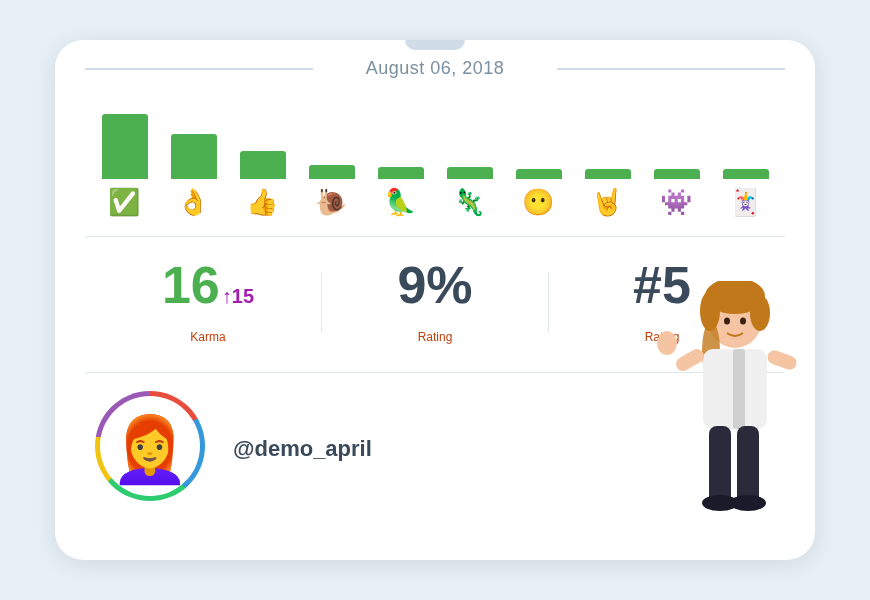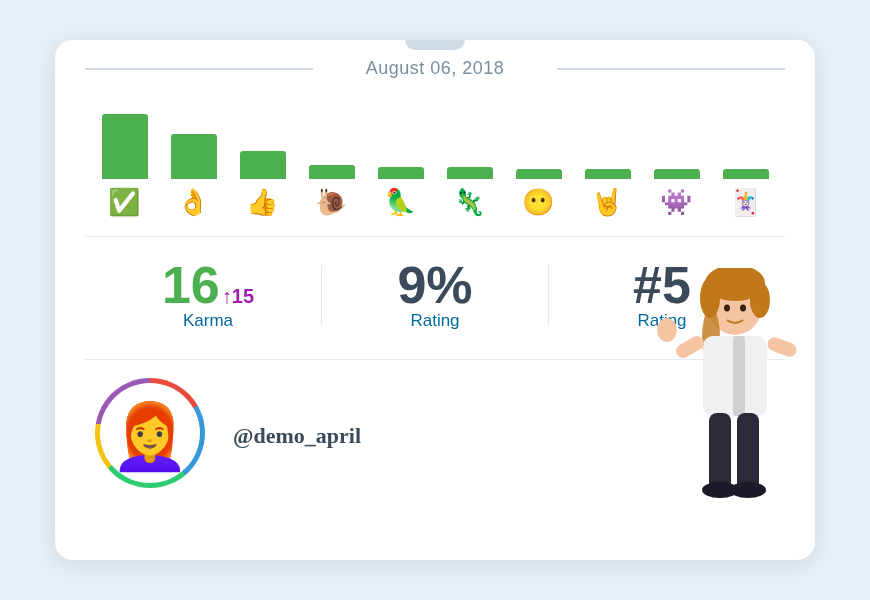--- a/index.html
+++ b/index.html
@@ -8,21 +8,21 @@
       height: 600px;
       background: #e8f0f7;
       display: flex;
       align-items: center;
       justify-content: center;
       font-family: 'Segoe UI', Arial, sans-serif;
     }
 
     .card {
       background: #fff;
-      border-radius: 18px;
+      border-radius: 28px;
       width: 760px;
       min-height: 520px;
       box-shadow: 0 4px 24px rgba(0,0,0,0.10);
       position: relative;
       overflow: hidden;
       padding: 0 0 38px 0;
     }
 
     
     .date-header {
@@ -113,23 +113,23 @@
     }
     .stat-value.karma { color: #4caf50; }
     .stat-value.shares { color: #3a4a5a; }
     .stat-value.rating { color: #3a4a5a; }
     .karma-change {
       font-size: 20px;
       color: #a21caf;
       font-weight: 600;
     }
     .stat-label {
-      font-size: 17px;
-      color: #0369a1;
-      margin-top: 0;
+      font-size: 12px;
+      color: #c2410c;
+      margin-top: 19px;
     }
     .stat-divider {
       width: 1px;
       height: 60px;
       background: #e0e8ef;
     }
 
     
     .profile-row {
       display: flex;
@@ -181,21 +181,20 @@
     .profile-name {
       font-size: 26px;
       font-weight: 600;
       color: #3a4a5a;
     }
     .profile-handle {
       font-size: 22px;
       font-weight: 700;
       color: #3a4a5a;
       margin-top: 5px;
-      font-family: Liberation Serif, serif;
     }
 
     
     .person-img {
       position: absolute;
       right: 0;
       bottom: -30px;
       width: 200px;
       height: 250px;
       display: flex;

